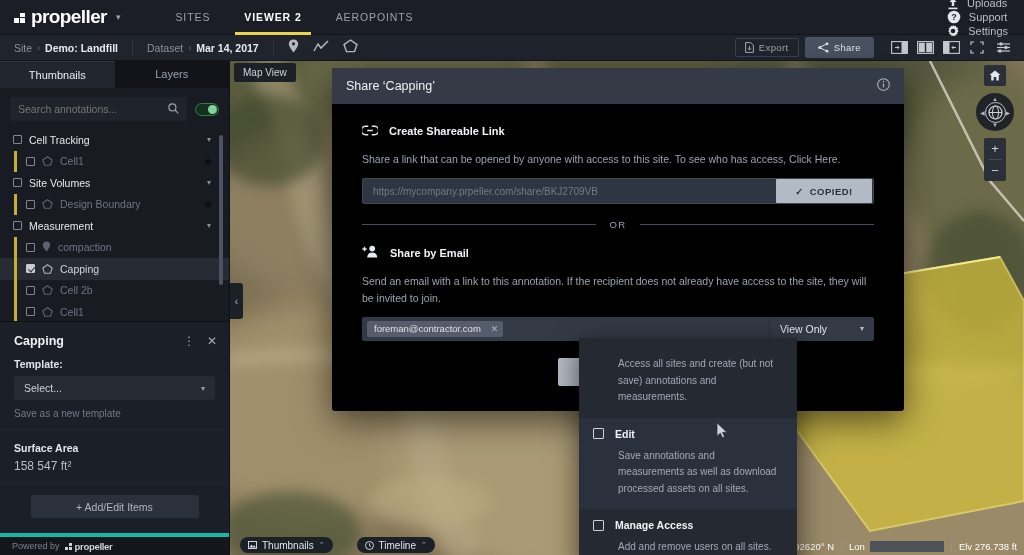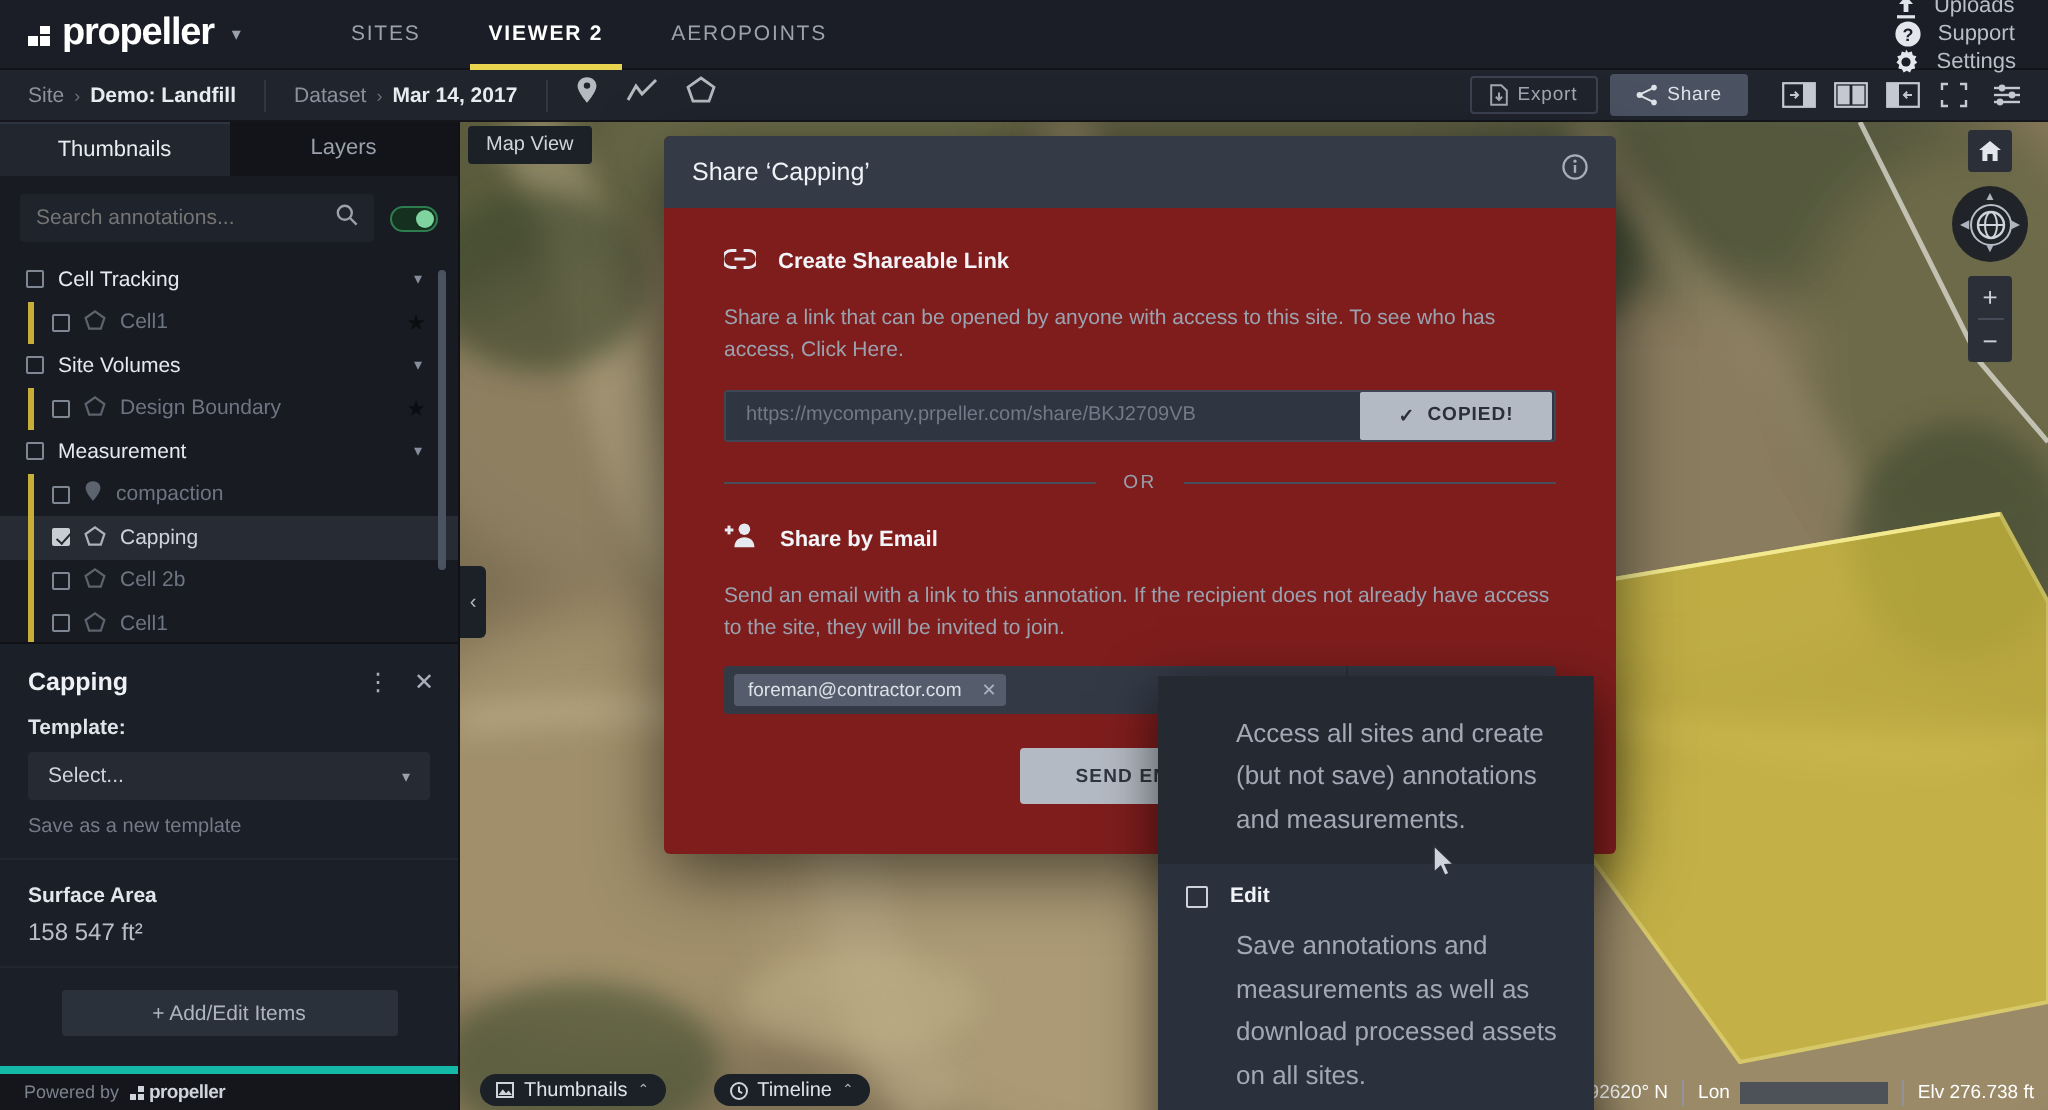--- a/index.html
+++ b/index.html
@@ -206,22 +206,22 @@
     display: flex; align-items: flex-end; justify-content: center; width: 68px; height: 13px;
     border-left: 1.5px solid #e6e9ee; border-right: 1.5px solid #e6e9ee; border-bottom: 1.5px solid #e6e9ee;
     color: #fff; font-size: 9px; margin-right: 8px; margin-bottom: 2px; line-height: 1;
   }
   .bb-seg { padding: 0 7px; color: #fff; font-size: 9.5px; display: flex; align-items: center; height: 15px; }
   .bb-box { width: 74px; height: 11px; background: #4d5258; display: inline-block; margin-left: 5px; }
   .bb-divider { width: 1px; height: 13px; background: #8f949c; }
 
   
   .modal {
-    position: absolute; left: 332px; top: 68px; width: 476px; z-index: 60;
-    background: #7f1d1d; border-radius: 3px; box-shadow: 0 10px 34px rgba(0,0,0,.55);
+    position: absolute; left: 332px; top: 68px; width: 572px; z-index: 60;
+    background: #000000; border-radius: 3px; box-shadow: 0 10px 34px rgba(0,0,0,.55);
   }
   .modal-head {
     height: 36px; background: #343b47; border-radius: 3px 3px 0 0; display: flex; align-items: center;
     padding: 0 14px;
   }
   .modal-title { font-size: 12.5px; color: #f0f2f6; }
   .modal-head .info { margin-left: auto; color: #a9afba; cursor: pointer; }
   .modal-body { padding: 18px 30px 4px 30px; }
   .sect-head { display: flex; align-items: center; gap: 11px; }
   .sect-head .t { font-size: 11px; font-weight: bold; color: #f2f4f7; }
@@ -265,21 +265,21 @@
 
   
   .role-menu {
     position: absolute; left: 579px; top: 338px; width: 218px; z-index: 70;
     background: #242932; box-shadow: 0 8px 26px rgba(0,0,0,.6);
   }
   .role-opt { padding: 10px 14px 12px 14px; }
   .role-opt.alt { background: #2b313c; }
   .role-opt .hdr { display: flex; align-items: center; gap: 11px; }
   .role-opt .hdr .nm { font-size: 10.5px; font-weight: bold; color: #f1f3f7; }
-  .role-opt .dsc { font-size: 13px; color: #a2a9b5; margin-top: 8px; line-height: 1.65; padding-left: 25px; }
+  .role-opt .dsc { font-size: 10px; color: #a2a9b5; margin-top: 8px; line-height: 1.65; padding-left: 25px; }
   .rcbx { width: 11px; height: 11px; border: 1.4px solid #cdd2da; border-radius: 1px; position: relative; flex: 0 0 auto; }
   .rcbx.checked { background: #e4e7ec; border-color: #e4e7ec; }
   .rcbx.checked::after {
     content: ""; position: absolute; left: 3px; top: 0.3px; width: 3px; height: 6.5px;
     border: solid #262b34; border-width: 0 1.6px 1.6px 0; transform: rotate(42deg);
   }
   .cursor-arrow { position: absolute; left: 716px; top: 422px; z-index: 80; }
 </style>
 </head>
 <body>

